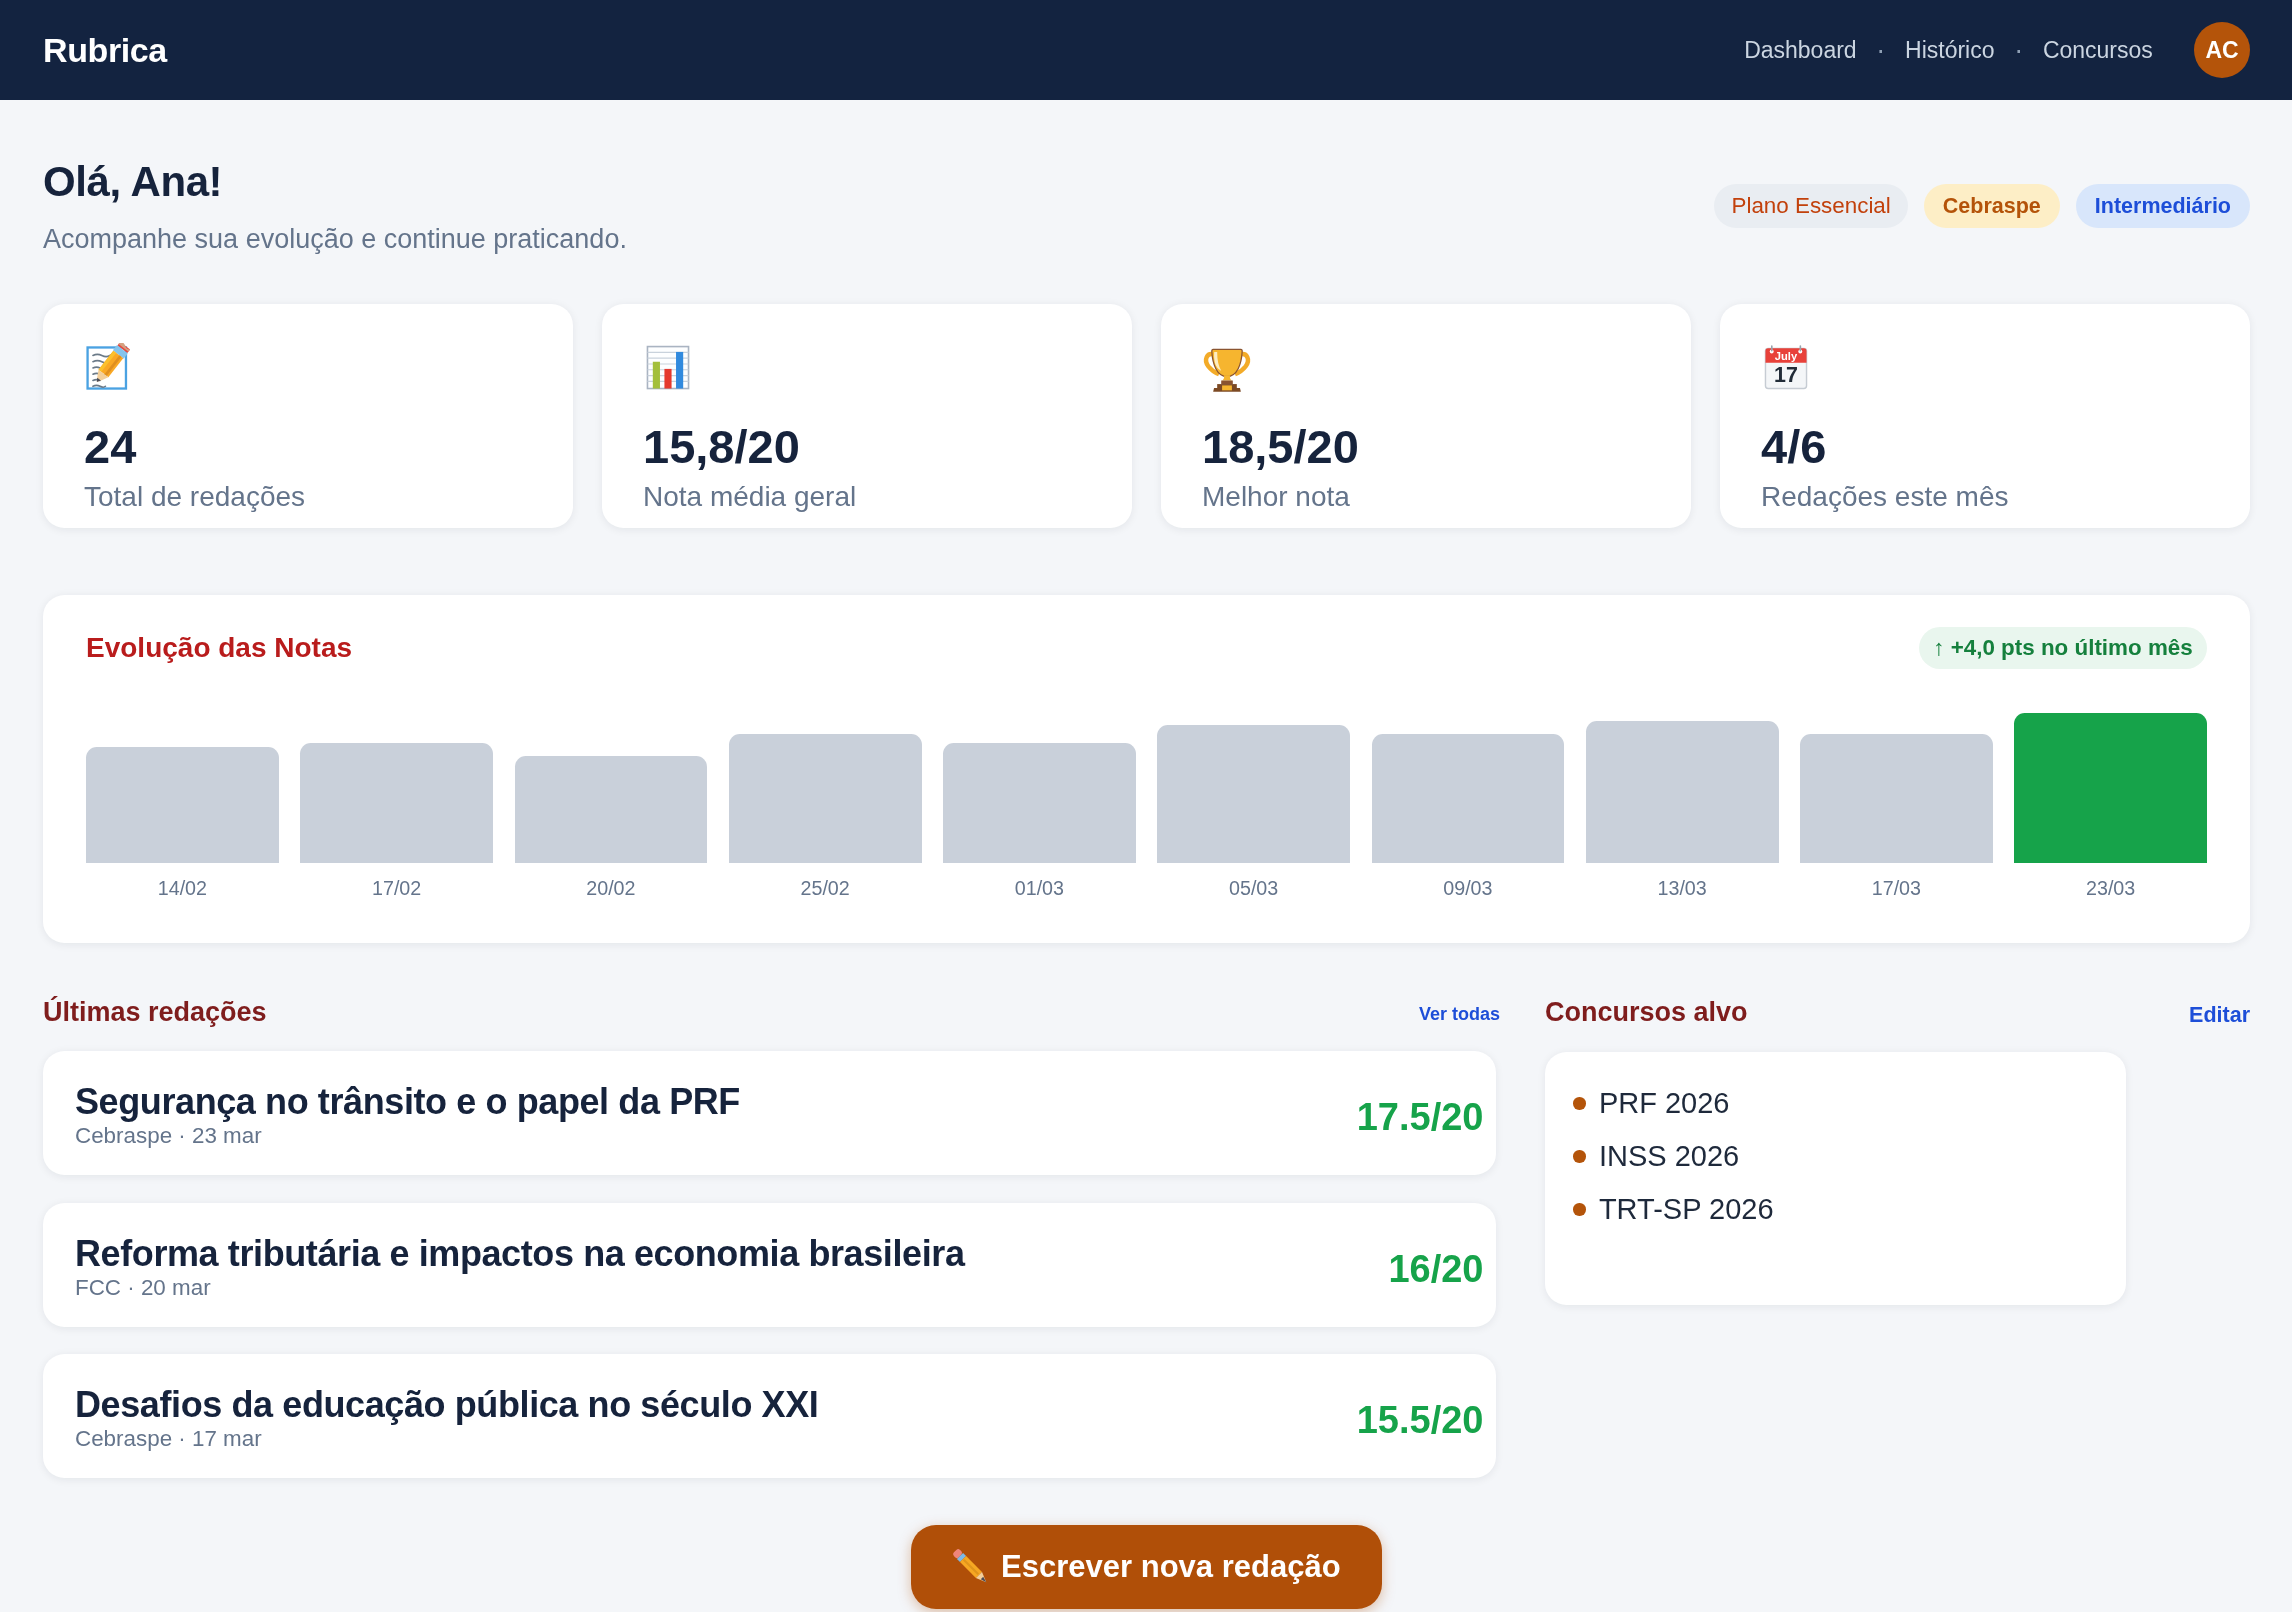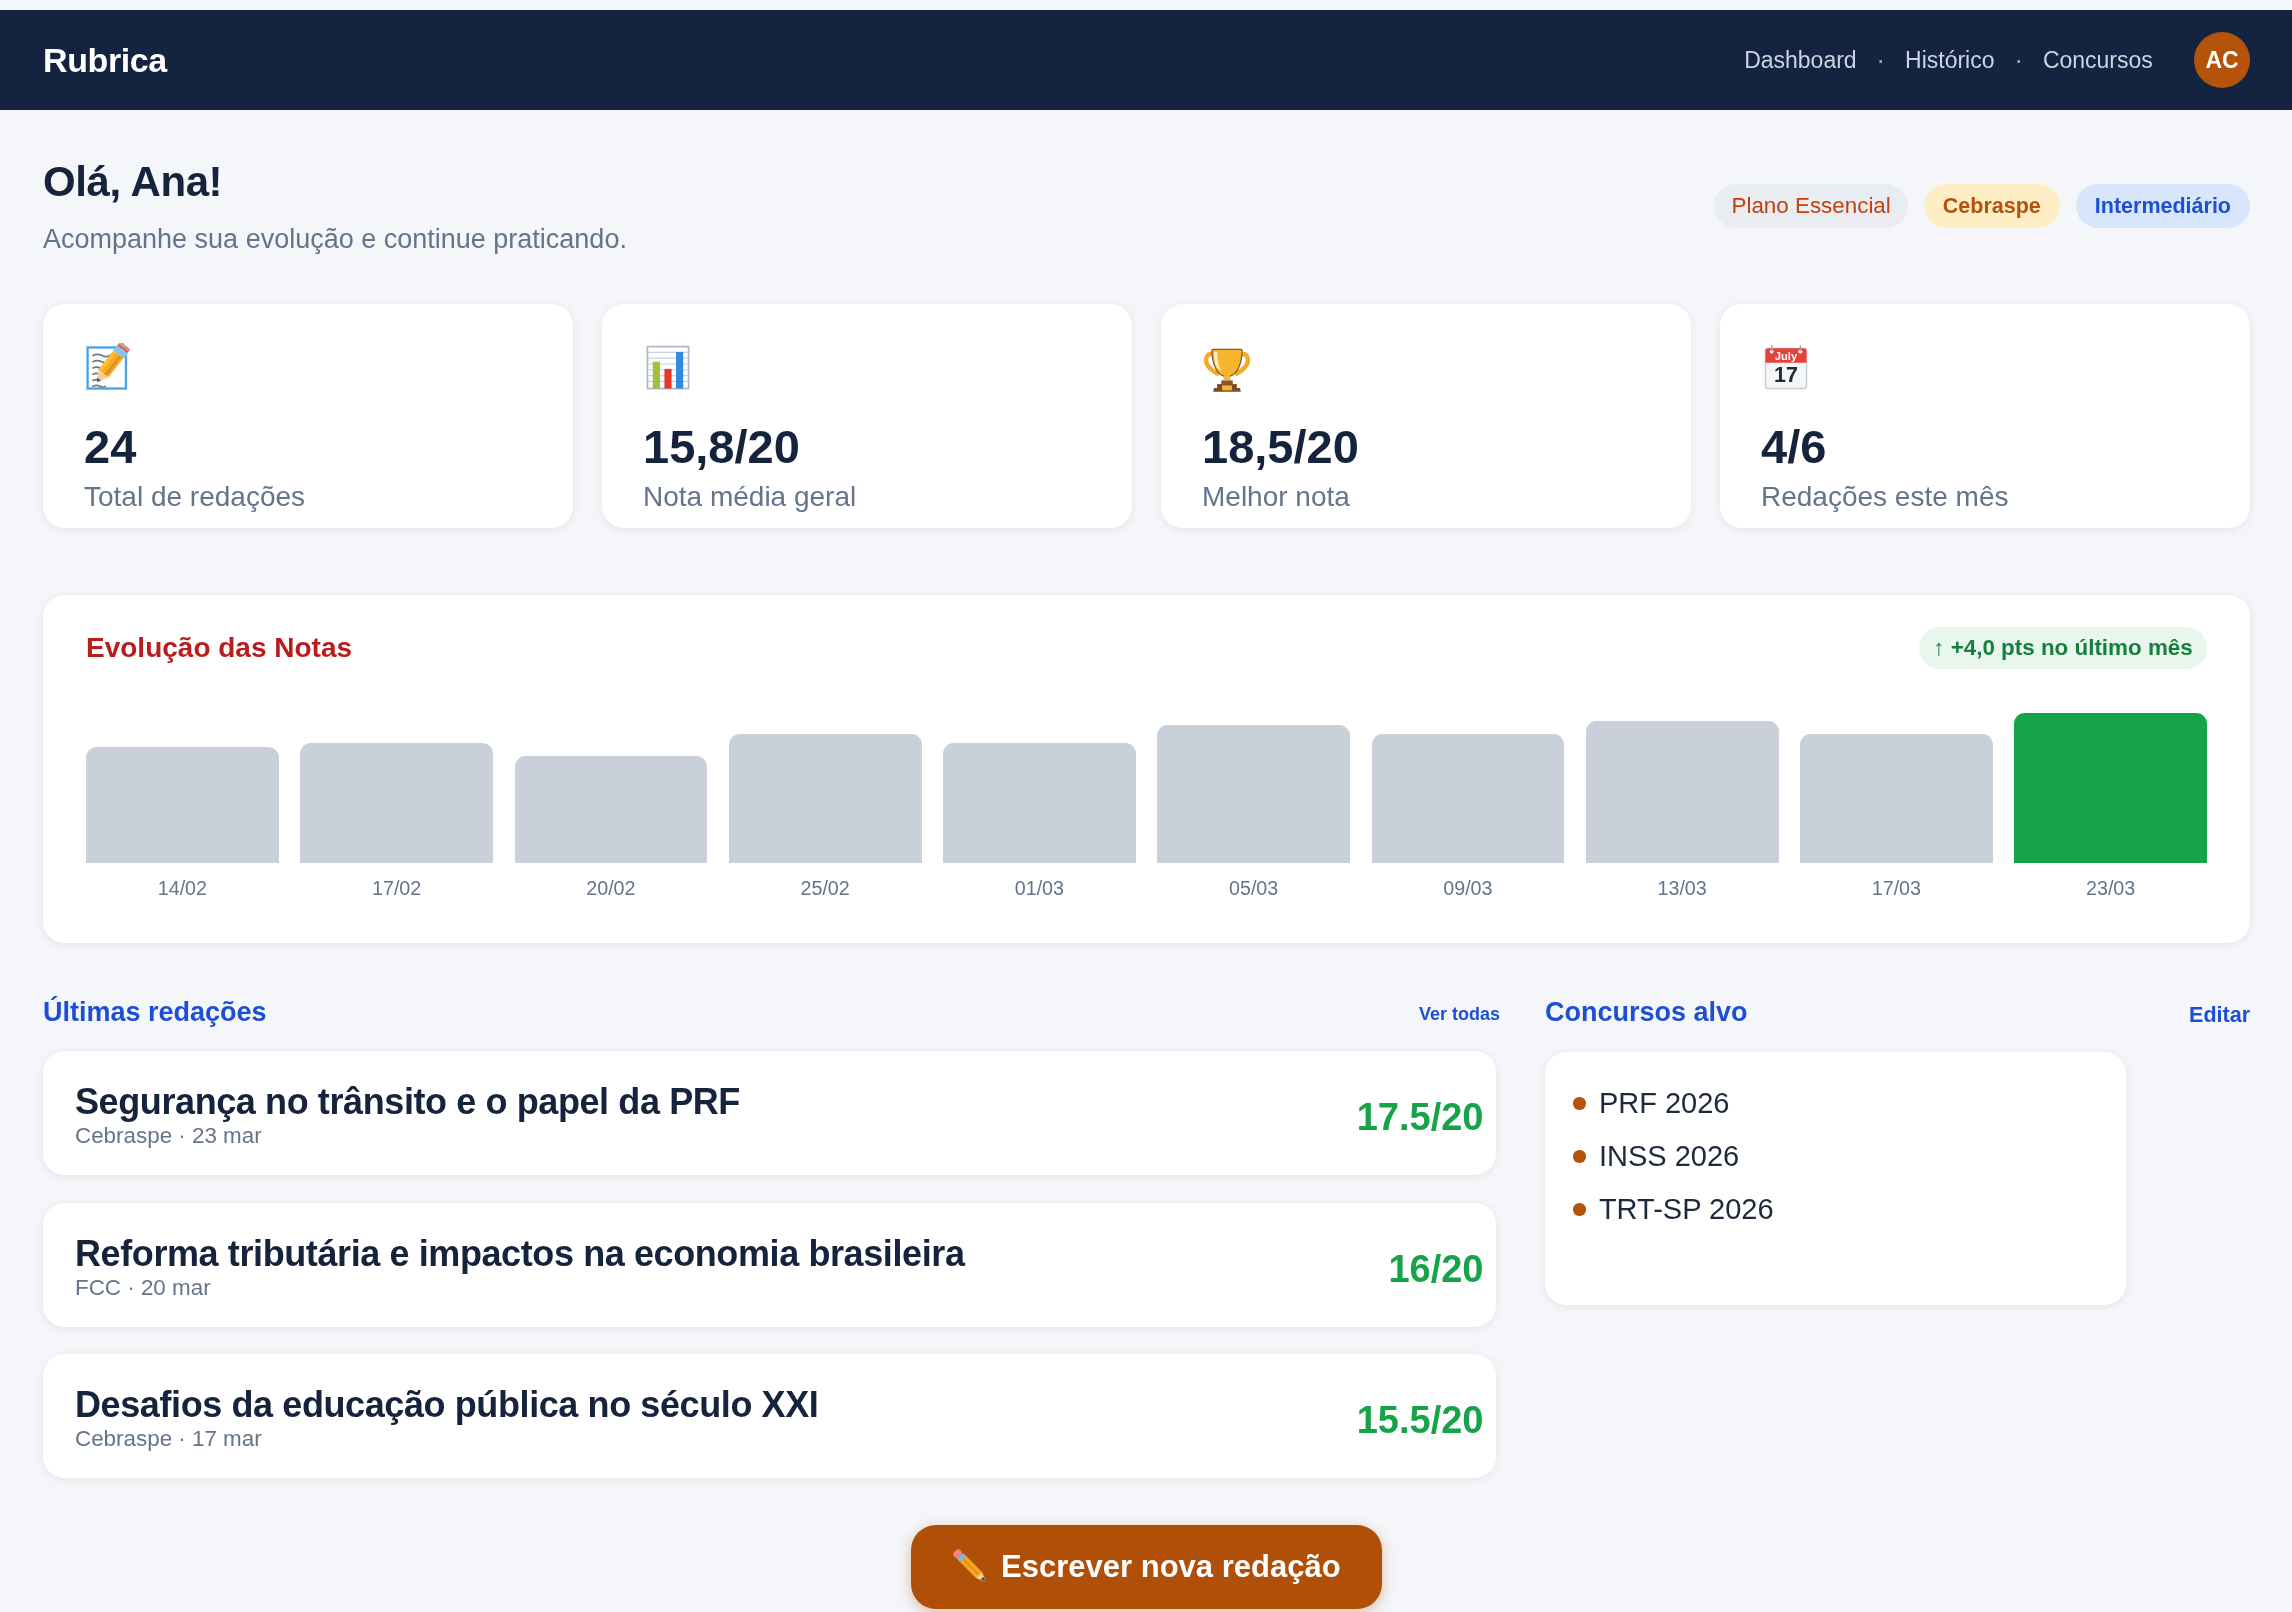--- a/index.html
+++ b/index.html
@@ -2,21 +2,21 @@
 <html lang="pt-BR" style="font-size:14.3px"><head>
 <meta charset="UTF-8">
 <title>Rubrica</title>
 <style>
   * { margin:0; padding:0; box-sizing:border-box; }
   html,body { width:2293px; height:1612px; overflow:hidden; }
   body { font-family:"Liberation Sans", sans-serif; background:#f4f6f9; position:relative; }
 
   
   .header { position:absolute; left:0; top:0; width:2293px; height:100px; background:#132340;
-            display:flex; align-items:center; justify-content:space-between; padding:0 43px;margin-top:10px; }
+            display:flex; align-items:center; justify-content:space-between; padding:0 43px; }
   .logo { color:#ffffff; font-size:34px; font-weight:bold; letter-spacing:-0.4px; }
   .nav { display:flex; align-items:center; gap:19.7px; }
   .nav a { color:#cbd5e1; font-size:23px; text-decoration:none; }
   .nav .dot { color:#8fa0b5; font-size:27px; }
   .avatar { width:56px; height:56px; border-radius:50%; background:#b4540a; color:#fff;
             font-size:23px; font-weight:bold; display:flex; align-items:center; justify-content:center; margin-left:21.5px; }
 
   
   .hello { position:absolute; left:43px; top:158px; font-size:42px; font-weight:bold; color:#16233c; letter-spacing:-0.4px; }
   .sub   { position:absolute; left:43px; top:224px; font-size:27px; color:#64748b; }
@@ -43,21 +43,21 @@
                 height:42px; border-radius:21.5px; display:flex; align-items:center; padding:0 14.3px; }
   .bars { position:absolute; left:43px; top:96px; width:2121px; height:172px;
           display:flex; gap:21.5px; align-items:flex-end; }
   .bcol { flex:1; height:100%; display:flex; flex-direction:column; justify-content:flex-end; }
   .bar { width:100%; background:#c9d0da; border-radius:10.7px 10.7px 0 0; }
   .bar.g { background:#16a34a; }
   .blabels { position:absolute; left:43px; top:283px; width:2121px; display:flex; gap:21.5px; }
   .blabels div { flex:1; text-align:center; font-size:19.7px; line-height:21.5px; color:#64748b; }
 
   
-  .sec-title { font-size:27px; line-height:27px; font-weight:bold; color:#1d4ed8; }
+  .sec-title { font-size:27px; line-height:27px; font-weight:bold; color:#7f1d1d; }
   .link { font-size:18px; line-height:22.4px; color:#1d4ed8; font-weight:bold; }
   .lt { position:absolute; left:43px; top:999px; }
   .lv { position:absolute; left:1231px; top:1003px; width:269px; text-align:right; }
   .ct { position:absolute; left:1545px; top:999px; }
   .ce { position:absolute; left:1981px; top:1004px; width:269px; text-align:right; font-size:21.5px; }
 
   .rcard { position:absolute; left:43px; width:1453px; height:124px; padding:21.5px 12.5px 21.5px 32px;
            display:flex; align-items:center; justify-content:space-between; }
   .rcard .t { margin-top:10.7px; font-size:36px; line-height:36px; font-weight:bold; color:#16233c; letter-spacing:-0.4px; }
   .rcard .s { font-size:22.4px; line-height:32px; color:#64748b; }

